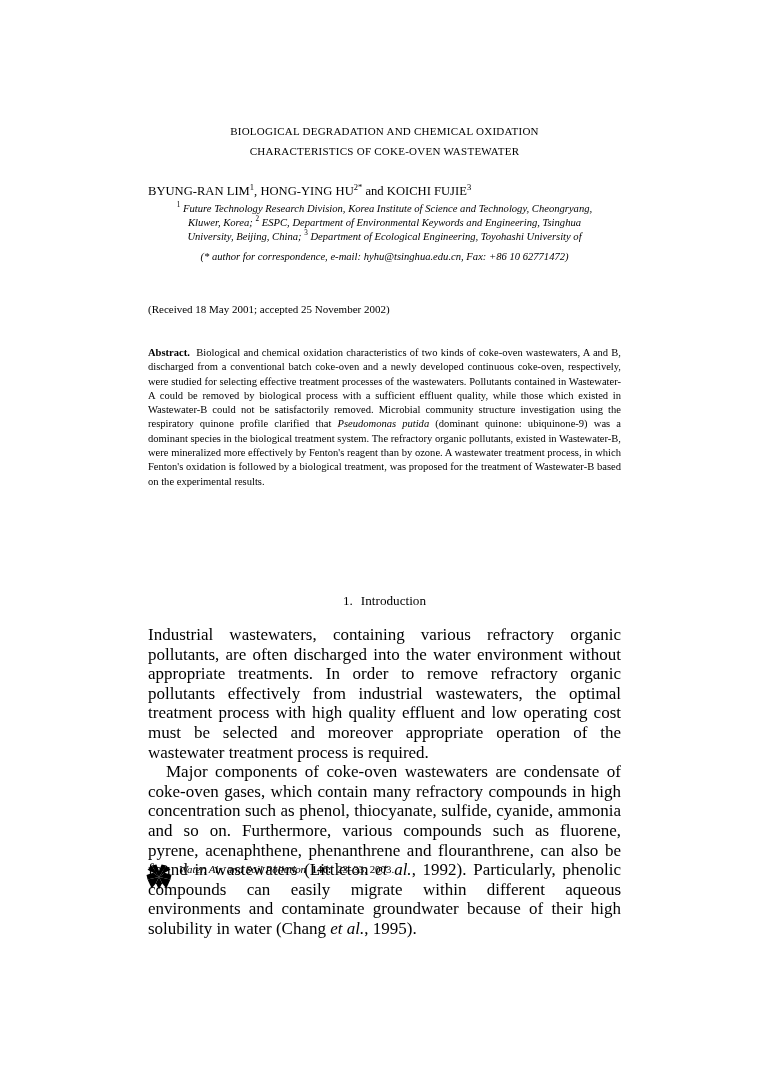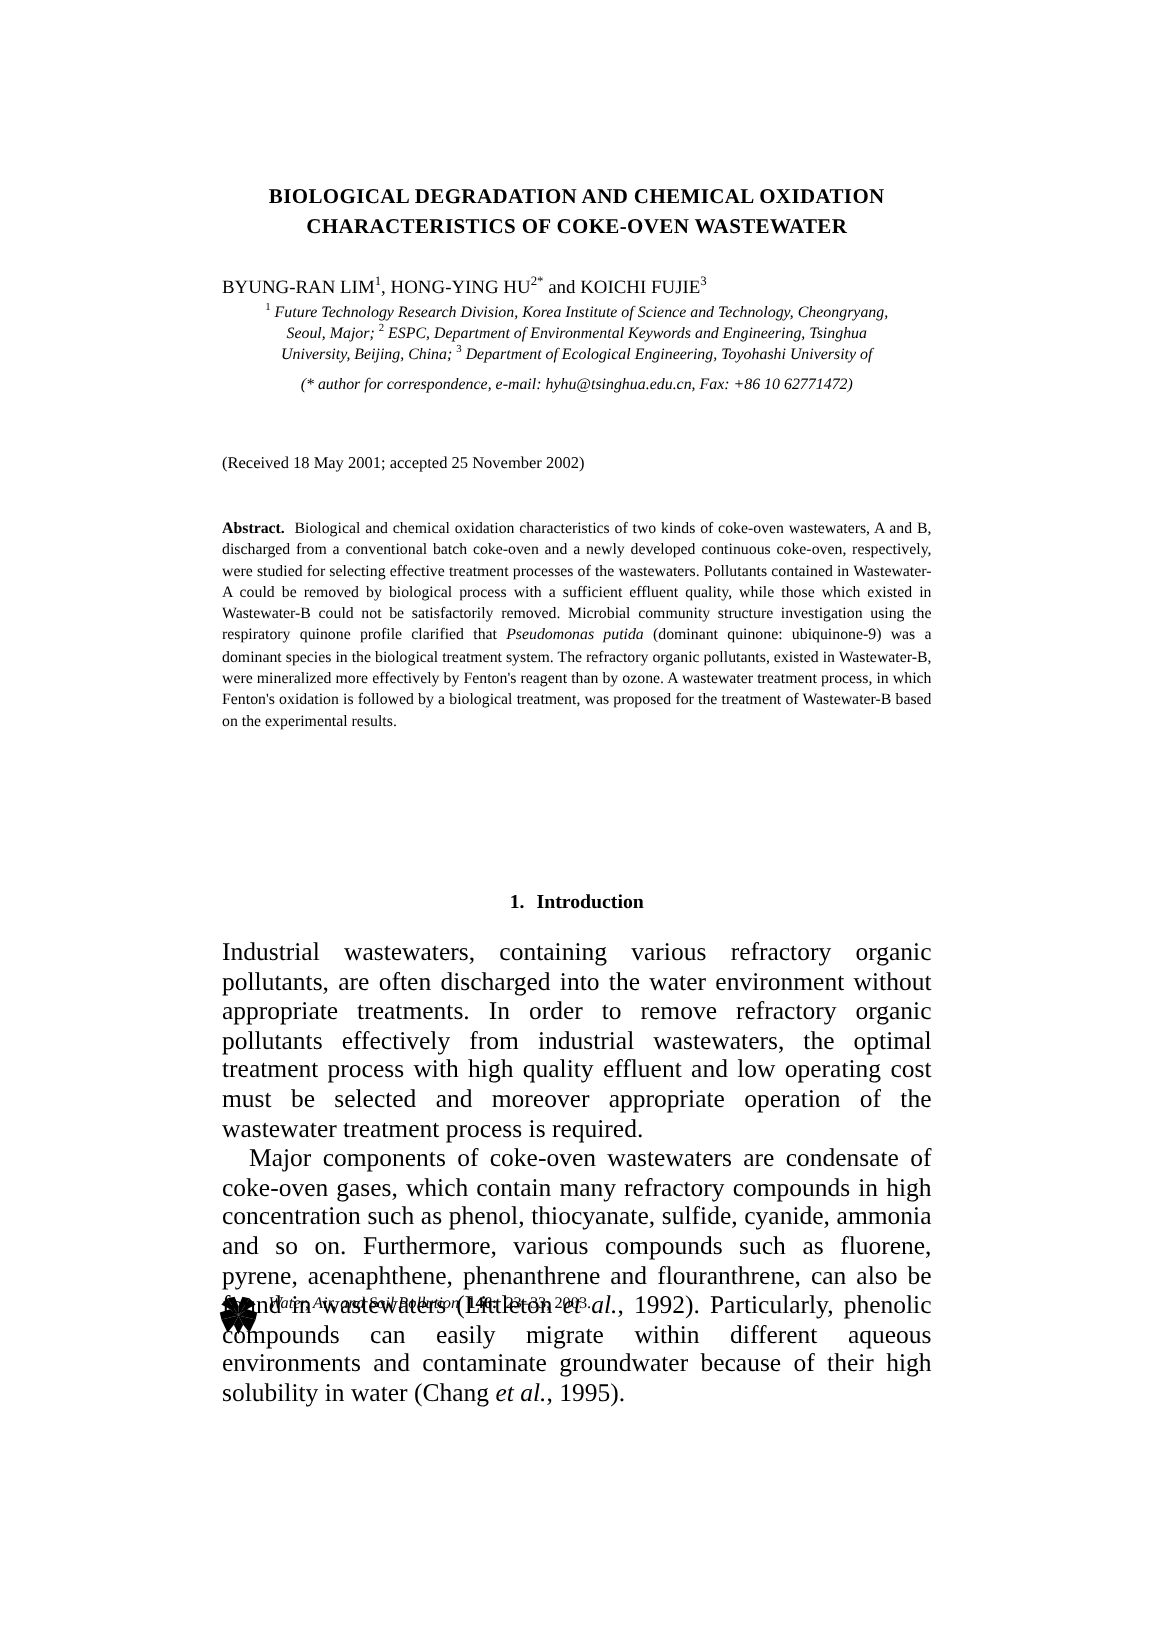--- a/index.html
+++ b/index.html
@@ -26,22 +26,22 @@
   
   .col {
     position: absolute;
     left: 148px;
     width: 473px;
   }
 
   
   #title-block { top: 122px; text-align: center; }
   .title-line {
-    font-weight: bold;
-    font-size: 14px;
+    font-weight: normal;
+    font-size: 11px;
     letter-spacing: 0.25px;
     line-height: 19.5px;
   }
 
   
   #authors-block { top: 183px; text-align: left; }
   .authors-line {
     font-size: 12.6px;
     line-height: 17px;
   }
@@ -92,21 +92,21 @@
     line-height: 14.3px;
     text-align: justify;
     margin: 0;
   }
   .kw-label { font-weight: bold; }
 
   
   #section-heading {
     top: 592px;
     text-align: center;
-    font-weight: bold;
+    font-weight: normal;
     font-size: 13.2px;
     line-height: 18px;
   }
   #section-heading .secnum { margin-right: 8px; }
 
   
   #body-block { top: 625px; }
   .body-p {
     font-size: 17px;
     line-height: 19.6px;
@@ -151,21 +151,21 @@
     <div class="title-line">BIOLOGICAL DEGRADATION AND CHEMICAL OXIDATION</div>
     <div class="title-line">CHARACTERISTICS OF COKE-OVEN WASTEWATER</div>
   </div>
 
   <div class="col" id="authors-block">
     <div class="authors-line"><span>BYUNG-RAN LIM</span><sup>1</sup><span>, </span><span>HONG-YING HU</span><sup>2*</sup><span> and </span><span>KOICHI FUJIE</span><sup>3</sup></div>
   </div>
 
   <div class="col" id="affil-block">
     <div class="affil-line"><span class="nsup">1</span> <span>Future Technology Research Division, Korea Institute of Science and Technology, Cheongryang,</span></div>
-    <div class="affil-line"><span>Seoul, Major; </span><span class="nsup">2</span><span> ESPC, Department of Environmental Keywords and Engineering, Tsinghua</span></div>
+    <div class="affil-line"><span>Kluwer, Korea; </span><span class="nsup">2</span><span> ESPC, Department of Environmental Keywords and Engineering, Tsinghua</span></div>
     <div class="affil-line"><span>University, Beijing, China; </span><span class="nsup">3</span><span> Department of Ecological Engineering, Toyohashi University of</span></div>
     <div class="affil-line" id="corr-line">(* author for correspondence, e-mail: hyhu@tsinghua.edu.cn, Fax: +86 10 62771472)</div>
   </div>
 
   <div class="col" id="received-block">
     <div class="rec">(Received 18 May 2001; accepted 25 November 2002)</div>
   </div>
 
   <div class="col" id="abstract-block">
     <p class="abs-text"><span class="abs-label">Abstract.</span>&nbsp; <span>Biological and chemical oxidation characteristics of two kinds of coke-oven wastewaters, A and B, discharged from a conventional batch coke-oven and a newly developed continuous coke-oven, respectively, were studied for selecting effective treatment processes of the wastewaters. Pollutants contained in Wastewater-A could be removed by biological process with a sufficient effluent quality, while those which existed in Wastewater-B could not be satisfactorily removed. Microbial community structure investigation using the respiratory quinone profile clarified that </span><i>Pseudomonas putida</i><span> (dominant quinone: ubiquinone-9) was a dominant species in the biological treatment system. The refractory organic pollutants, existed in Wastewater-B, were mineralized more effectively by Fenton's reagent than by ozone. A wastewater treatment process, in which Fenton's oxidation is followed by a biological treatment, was proposed for the treatment of Wastewater-B based on the experimental results.</span></p>

